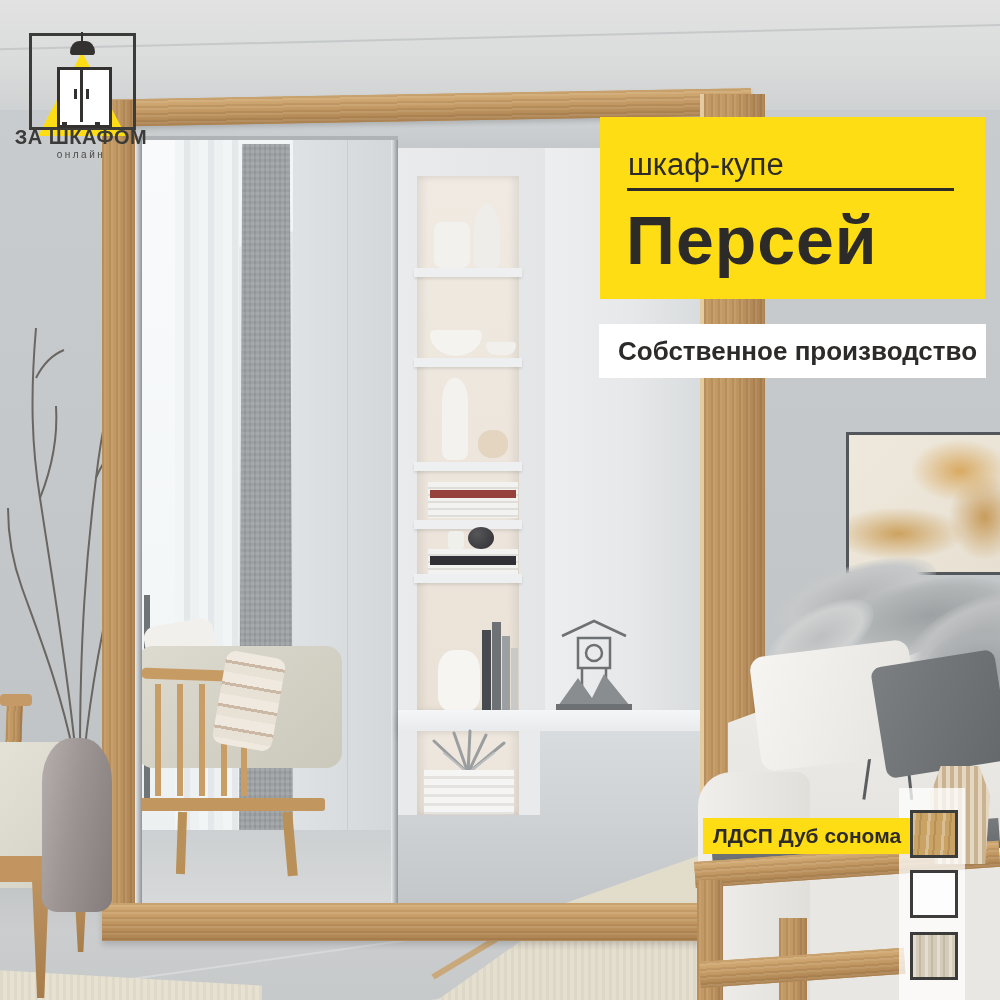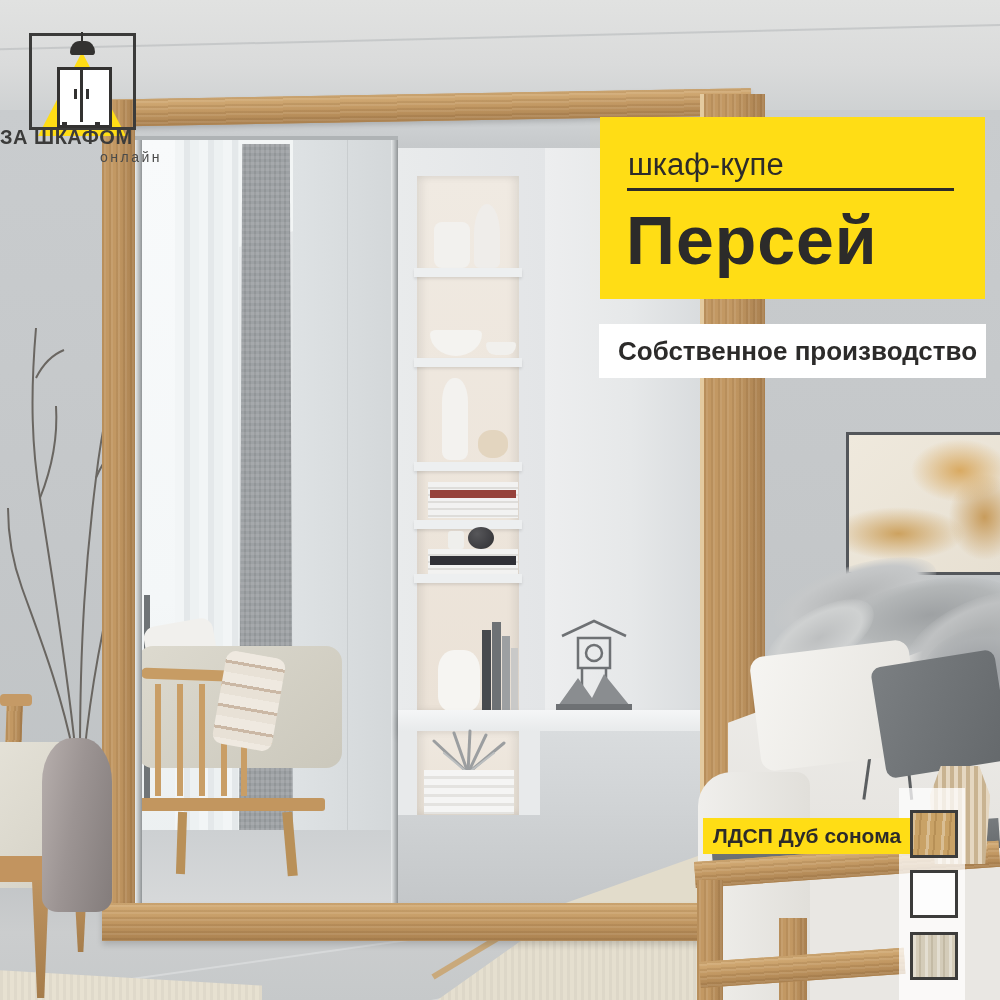--- a/index.html
+++ b/index.html
@@ -200,23 +200,23 @@
     clip-path:polygon(50% 0,100% 100%,0 100%);background:var(--accent-yellow,#FFDD15);}
   .logo-lamp-cord{left:81px;top:32px;width:2px;height:11px;background:#333231;}
   .logo-lamp{left:70px;top:41px;width:25px;height:14px;background:#333231;
     border-radius:50% 50% 4px 4px / 100% 100% 4px 4px;}
   .logo-wd{left:57px;top:67px;width:49px;height:55px;background:#FFFFFF;border:3px solid #333231;}
   .logo-wd-div{left:80px;top:67px;width:3px;height:55px;background:#333231;}
   .logo-wd-h1{left:74px;top:89px;width:3px;height:10px;background:#333231;}
   .logo-wd-h2{left:86px;top:89px;width:3px;height:10px;background:#333231;}
   .logo-wd-f1{left:62px;top:122px;width:5px;height:5px;background:#333231;}
   .logo-wd-f2{left:95px;top:122px;width:5px;height:5px;background:#333231;}
-  .logo-brand{left:0;top:126px;width:162px;font-size:20px;font-weight:800;
+  .logo-brand{left:0;top:126px;width:162px;text-align:center;font-size:20px;font-weight:800;
     color:#3B3B3A;letter-spacing:.5px;}
-  .logo-tagline{left:0;top:149px;width:162px;text-align:right;font-size:14px;
+  .logo-tagline{left:0;top:149px;width:162px;text-align:center;font-size:10px;
     color:#4A4A49;letter-spacing:2.5px;}
 
   .banner-yellow{left:600px;top:117px;width:385px;height:182px;background:var(--accent-yellow,#FFDD15);}
   .banner-category{left:28px;top:30px;font-size:31px;font-weight:500;color:var(--text-dark,#2C2B2A);}
   .banner-divider{left:27px;top:71px;width:327px;height:3px;background:var(--text-dark,#2C2B2A);}
   .banner-name{left:26px;top:84px;font-size:68px;font-weight:800;letter-spacing:1px;
     color:var(--text-dark,#2C2B2A);}
   .banner-white{left:599px;top:324px;width:387px;height:54px;background:#FFFFFF;
     display:flex;align-items:center;padding-left:19px;box-sizing:border-box;}
   .banner-white span{font-size:26px;font-weight:700;color:var(--text-dark,#2C2B2A);}

